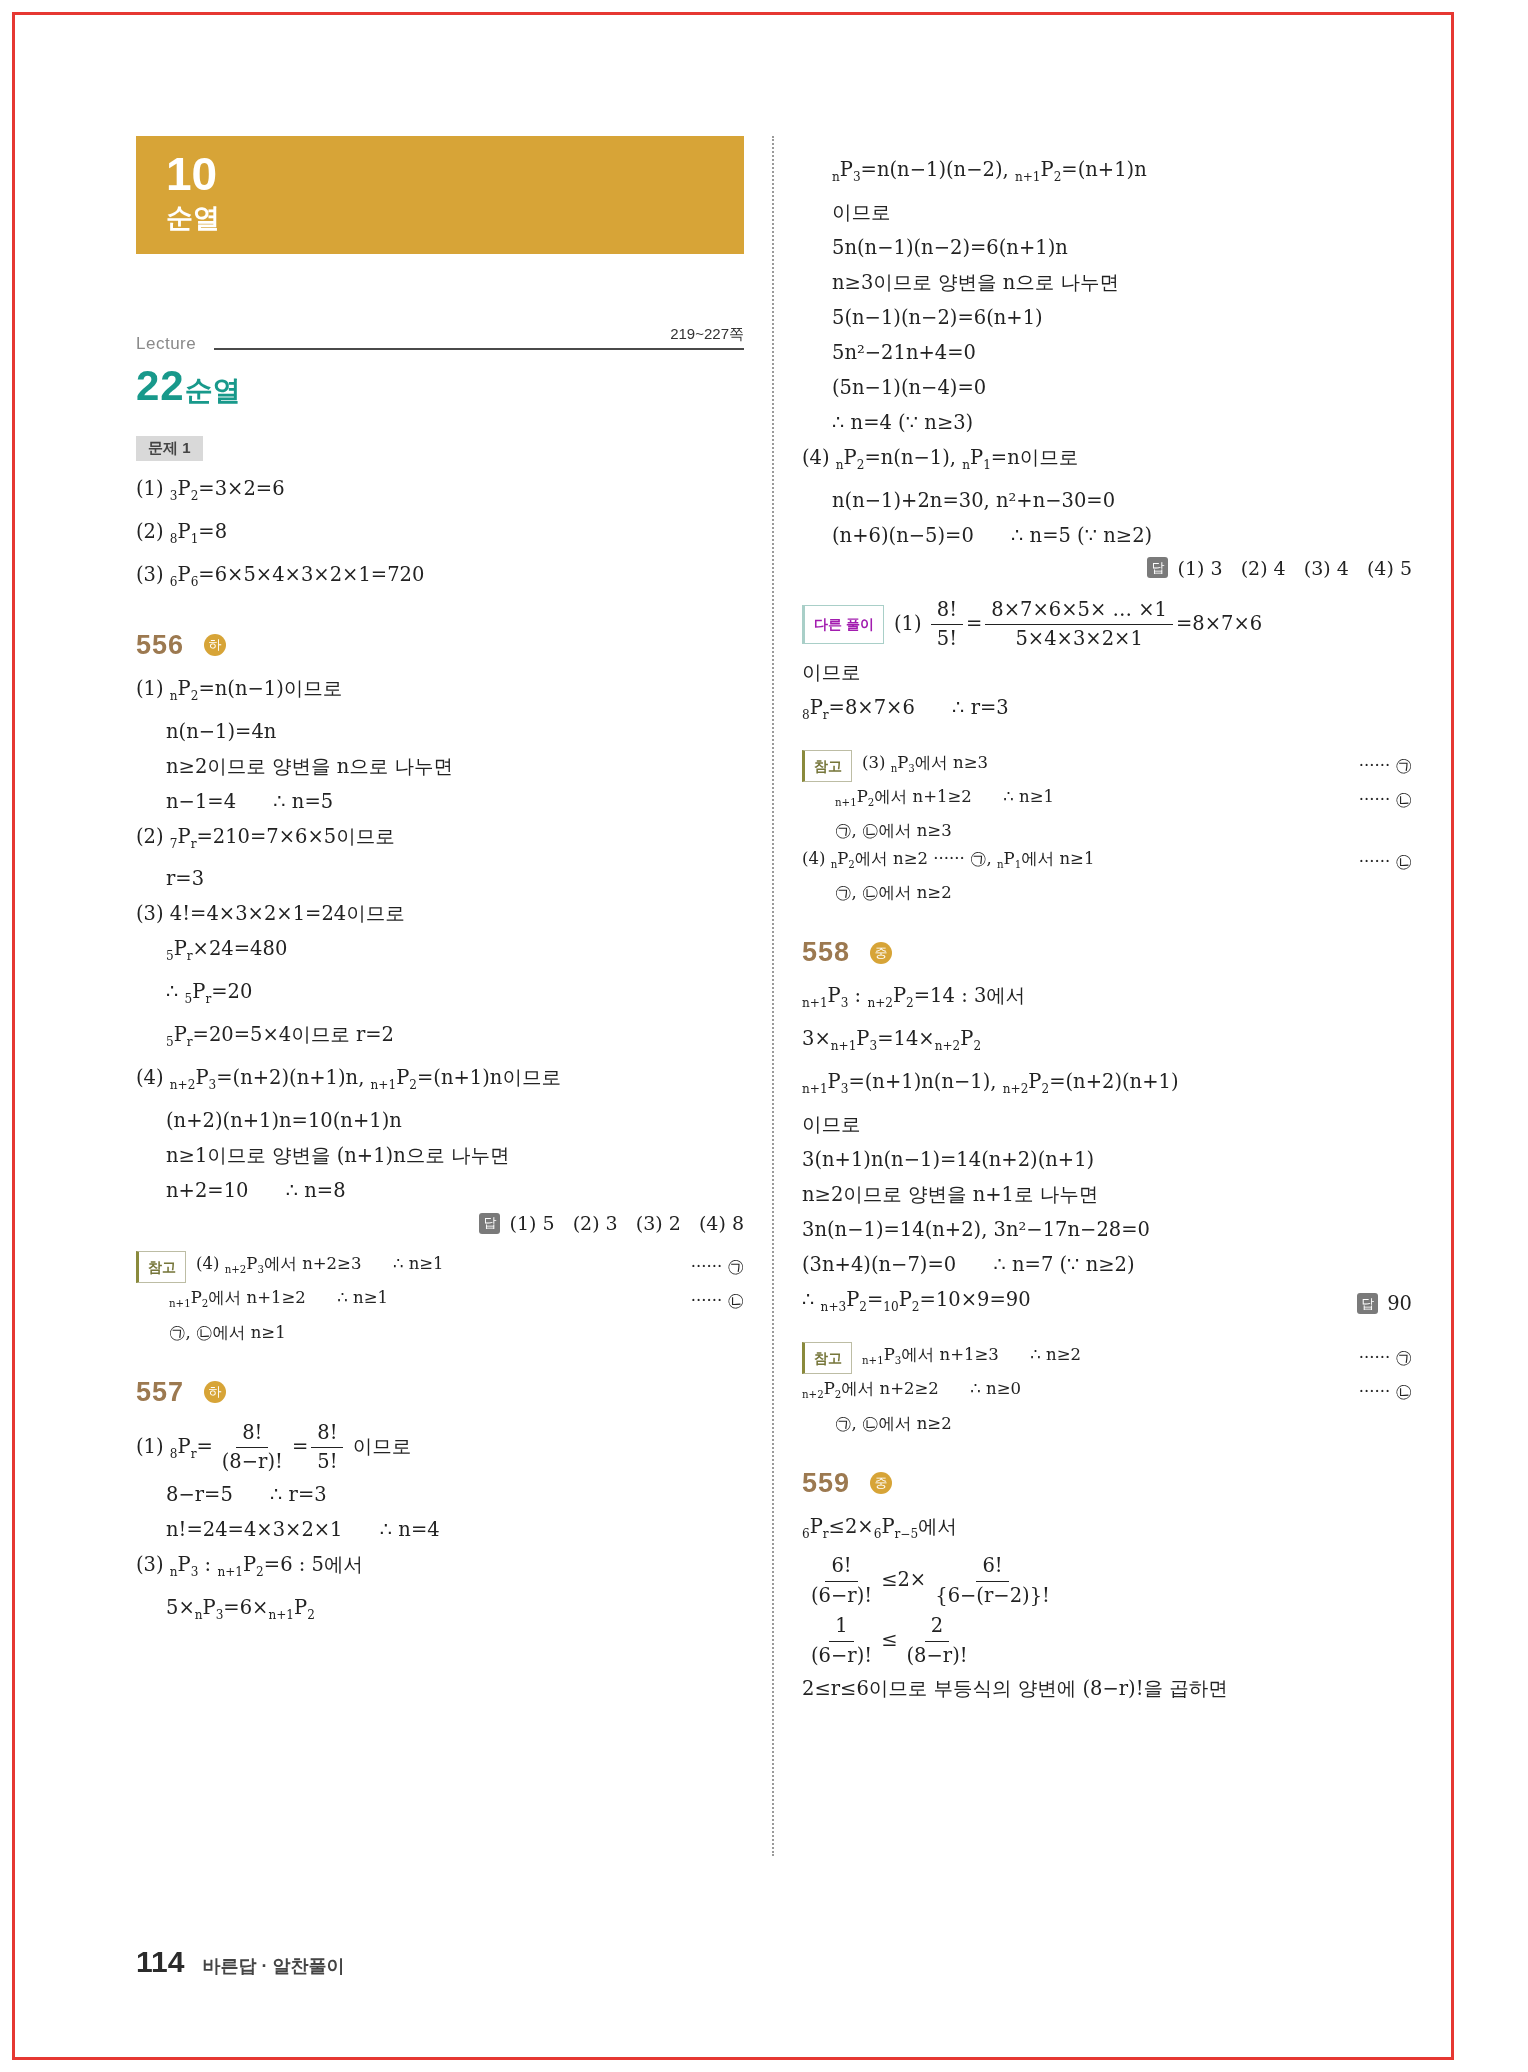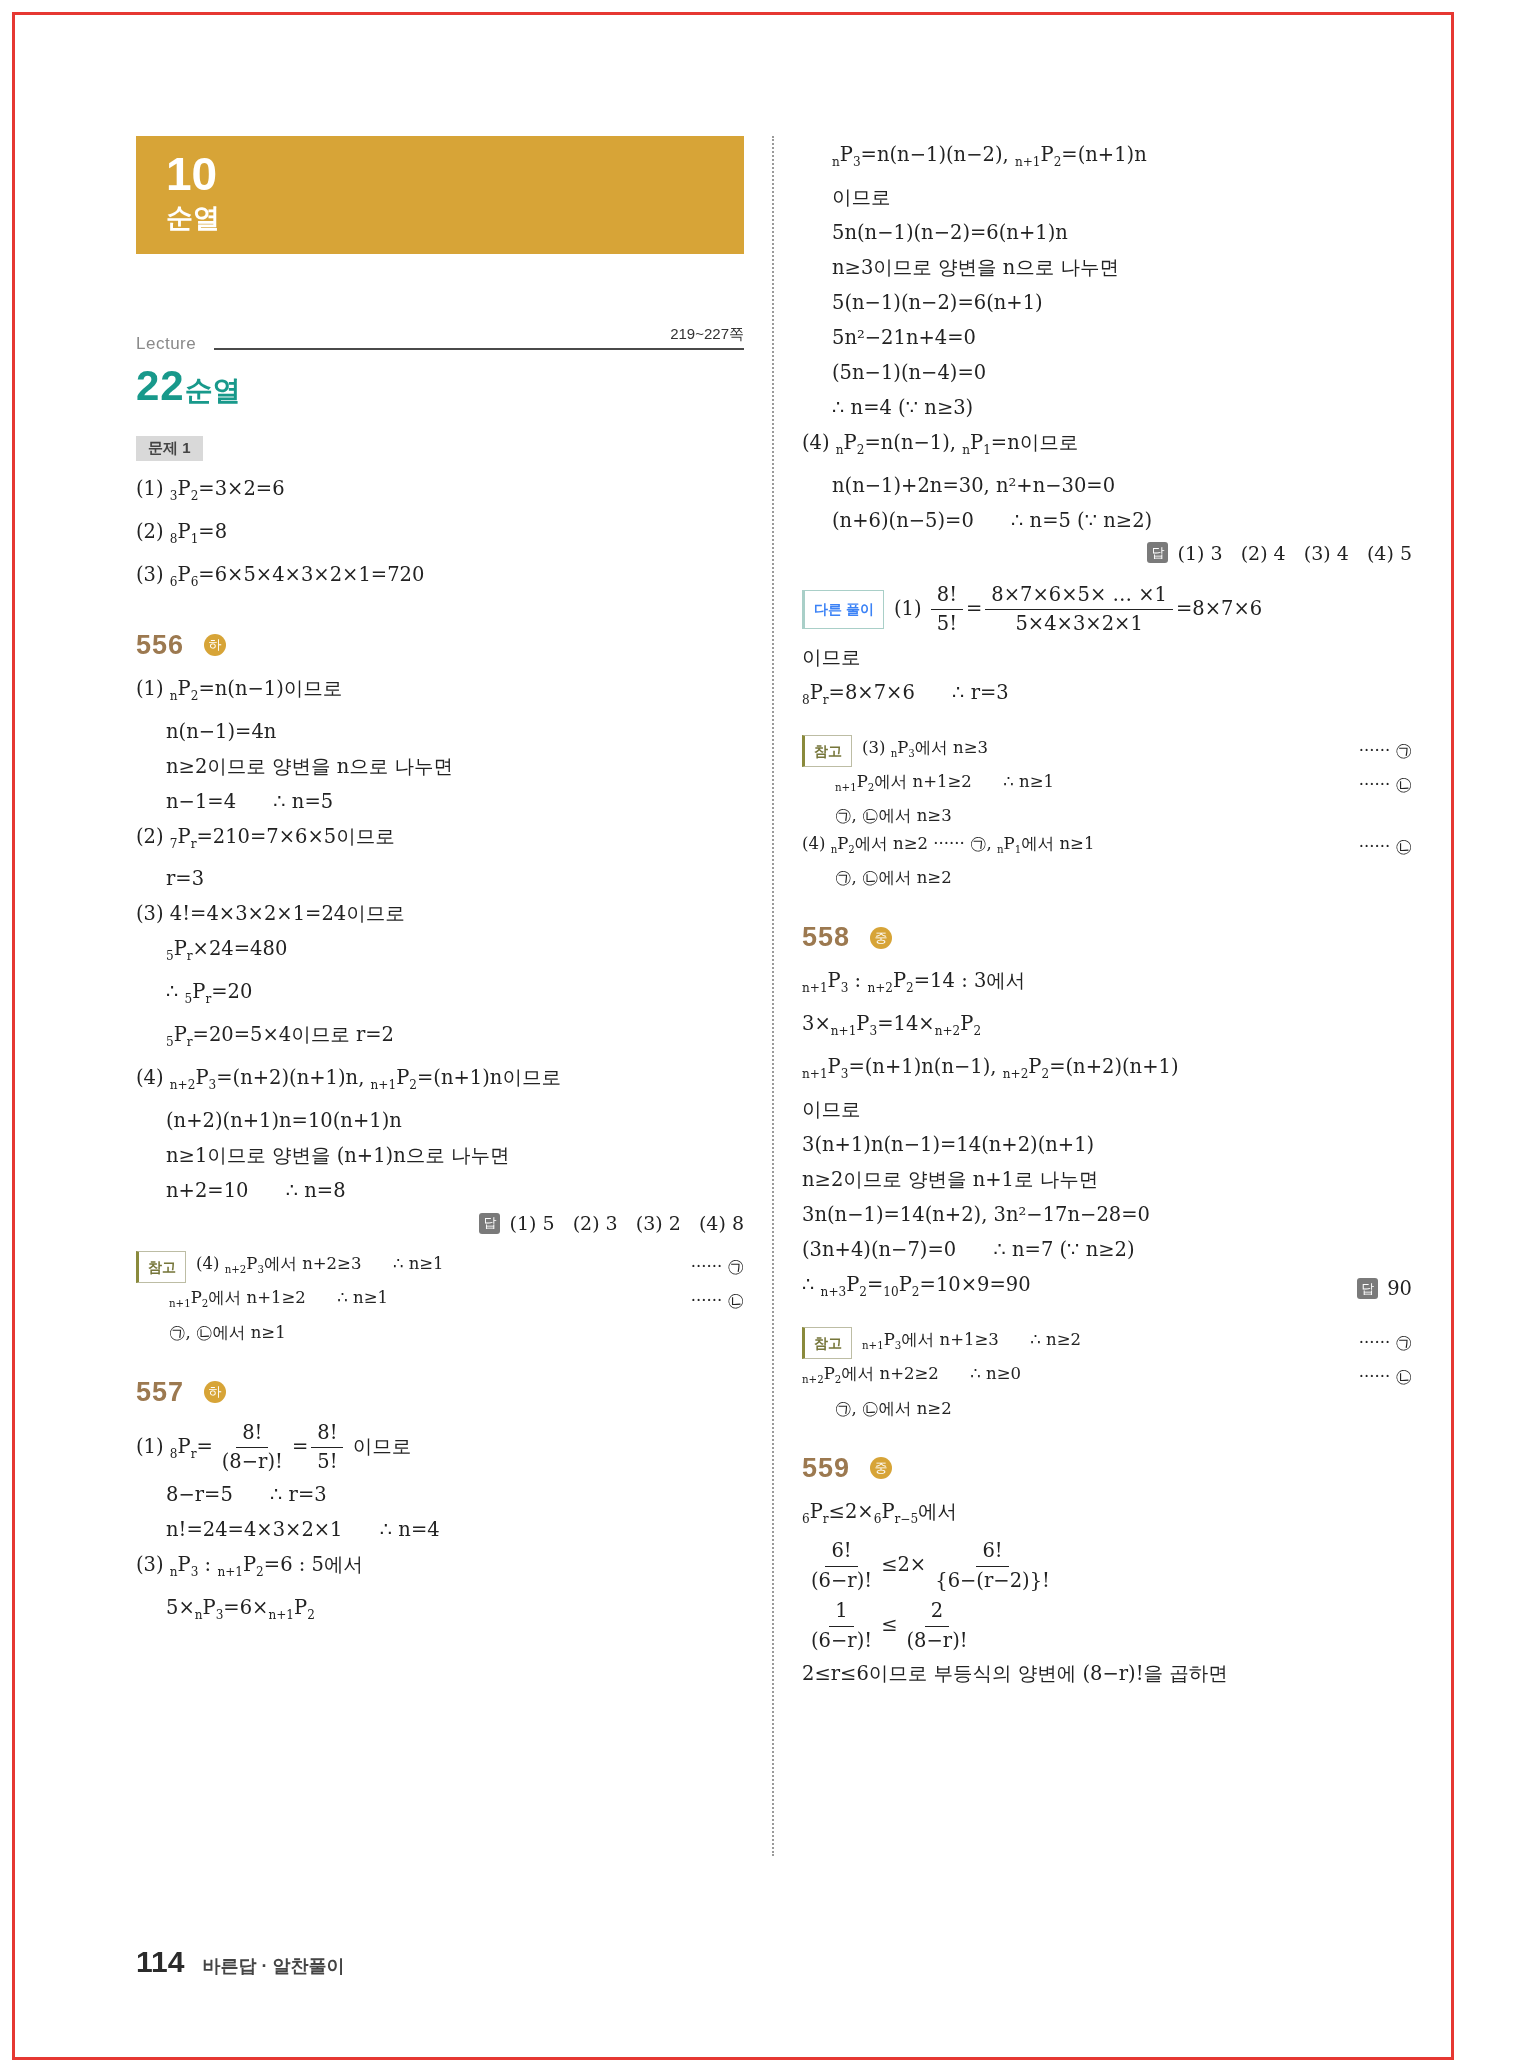--- a/index.html
+++ b/index.html
@@ -22,21 +22,21 @@
   .lecture-row { position:relative; margin-top:62px; height:42px; }
   .lecture-label { position:absolute; left:0; bottom:4px; color:#8a8a8a; font-size:17px; letter-spacing:0.5px; }
   .lecture-line  { position:absolute; left:78px; right:0; bottom:8px; border-bottom:2px solid #4a4a4a; }
   .page-range    { position:absolute; right:0; bottom:14px; font-size:15px; color:#333; }
 
   .lecture-title-row { margin-top:4px; display:flex; align-items:baseline; }
   .lecture-number { font-size:42px; font-weight:bold; color:#18998b; letter-spacing:1px; }
   .lecture-title  { font-size:28px; font-weight:bold; color:#18998b; }
 
   .blocks { margin-top:26px; }
-  .col-right .blocks { margin-top:1px; }
+  .col-right .blocks { margin-top:16px; }
 
   
   .math-line { font-family:"DejaVu Serif","DejaVu Sans",serif; font-size:19.5px; line-height:35px; white-space:pre-wrap; }
   .math-line.indent1 { padding-left:30px; }
   .math-line.flexline { display:flex; justify-content:space-between; align-items:center; }
   sub { font-size:0.62em; }
 
   .frac { display:inline-flex; flex-direction:column; align-items:center; vertical-align:middle;
           margin:4px 3px; line-height:1.15; }
   .frac .num { padding:0 6px 3px; border-bottom:1.6px solid #222; text-align:center; }
@@ -60,21 +60,21 @@
 
   .note { margin:16px 0 6px; }
   .note-line { font-family:"DejaVu Serif","DejaVu Sans",serif; display:flex; align-items:center;
                line-height:28px; font-size:16.5px; }
   .note-line.nindent { padding-left:33px; }
   .note-text { white-space:pre-wrap; }
   .note-line .tail { margin-left:auto; padding-left:8px; white-space:nowrap; }
   .note-label { font-family:"Liberation Sans",sans-serif; font-size:14px; font-weight:bold;
                 padding:1px 9px; border:1.4px solid #bdbda4; border-left:3px solid #8a8a3c;
                 color:#76763a; margin-right:10px; white-space:nowrap; flex:none; }
-  .note.alt .note-label { border-left-color:#2a9084; color:#3b82f6; border-color:#a9cfc8; }
+  .note.alt .note-label { border-left-color:#2a9084; color:#a21caf; border-color:#a9cfc8; }
   .note.alt .note-line { font-size:19.5px; line-height:35px; }
 
   .footer { position:absolute; left:136px; top:1945px; display:flex; align-items:baseline; gap:18px; }
   .page-number  { font-size:30px; font-weight:bold; color:#2b2b2b; }
   .footer-label { font-size:18px; color:#444; font-weight:bold; }
 </style>
 </head>
 <body>
 
 <div class="page">

